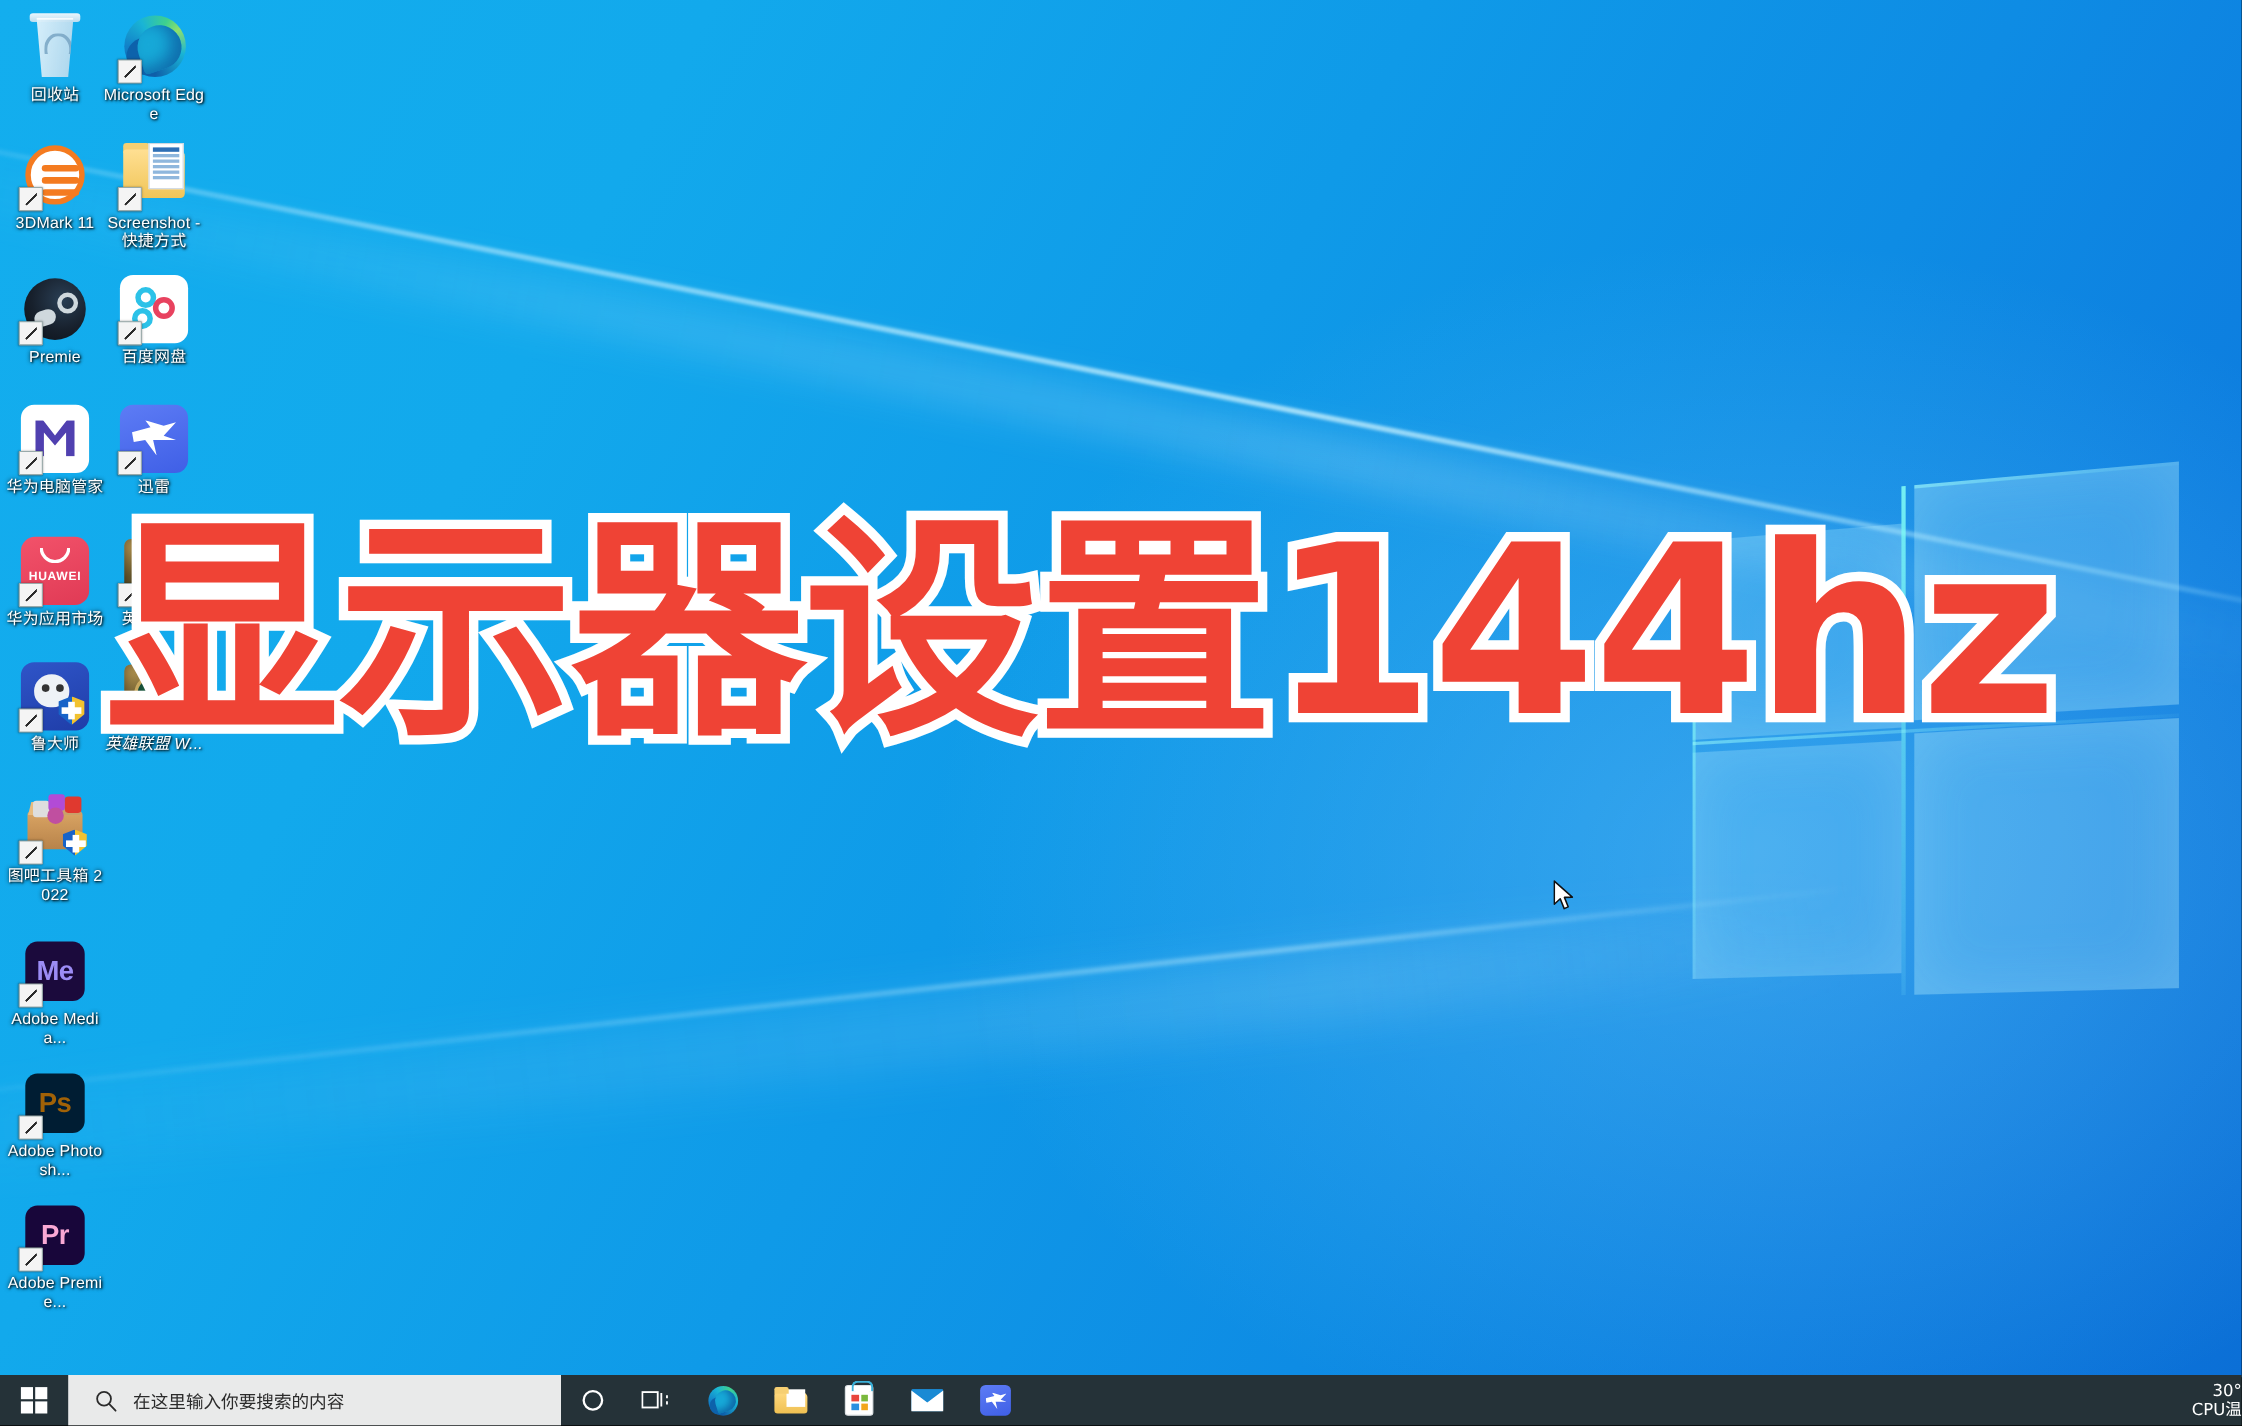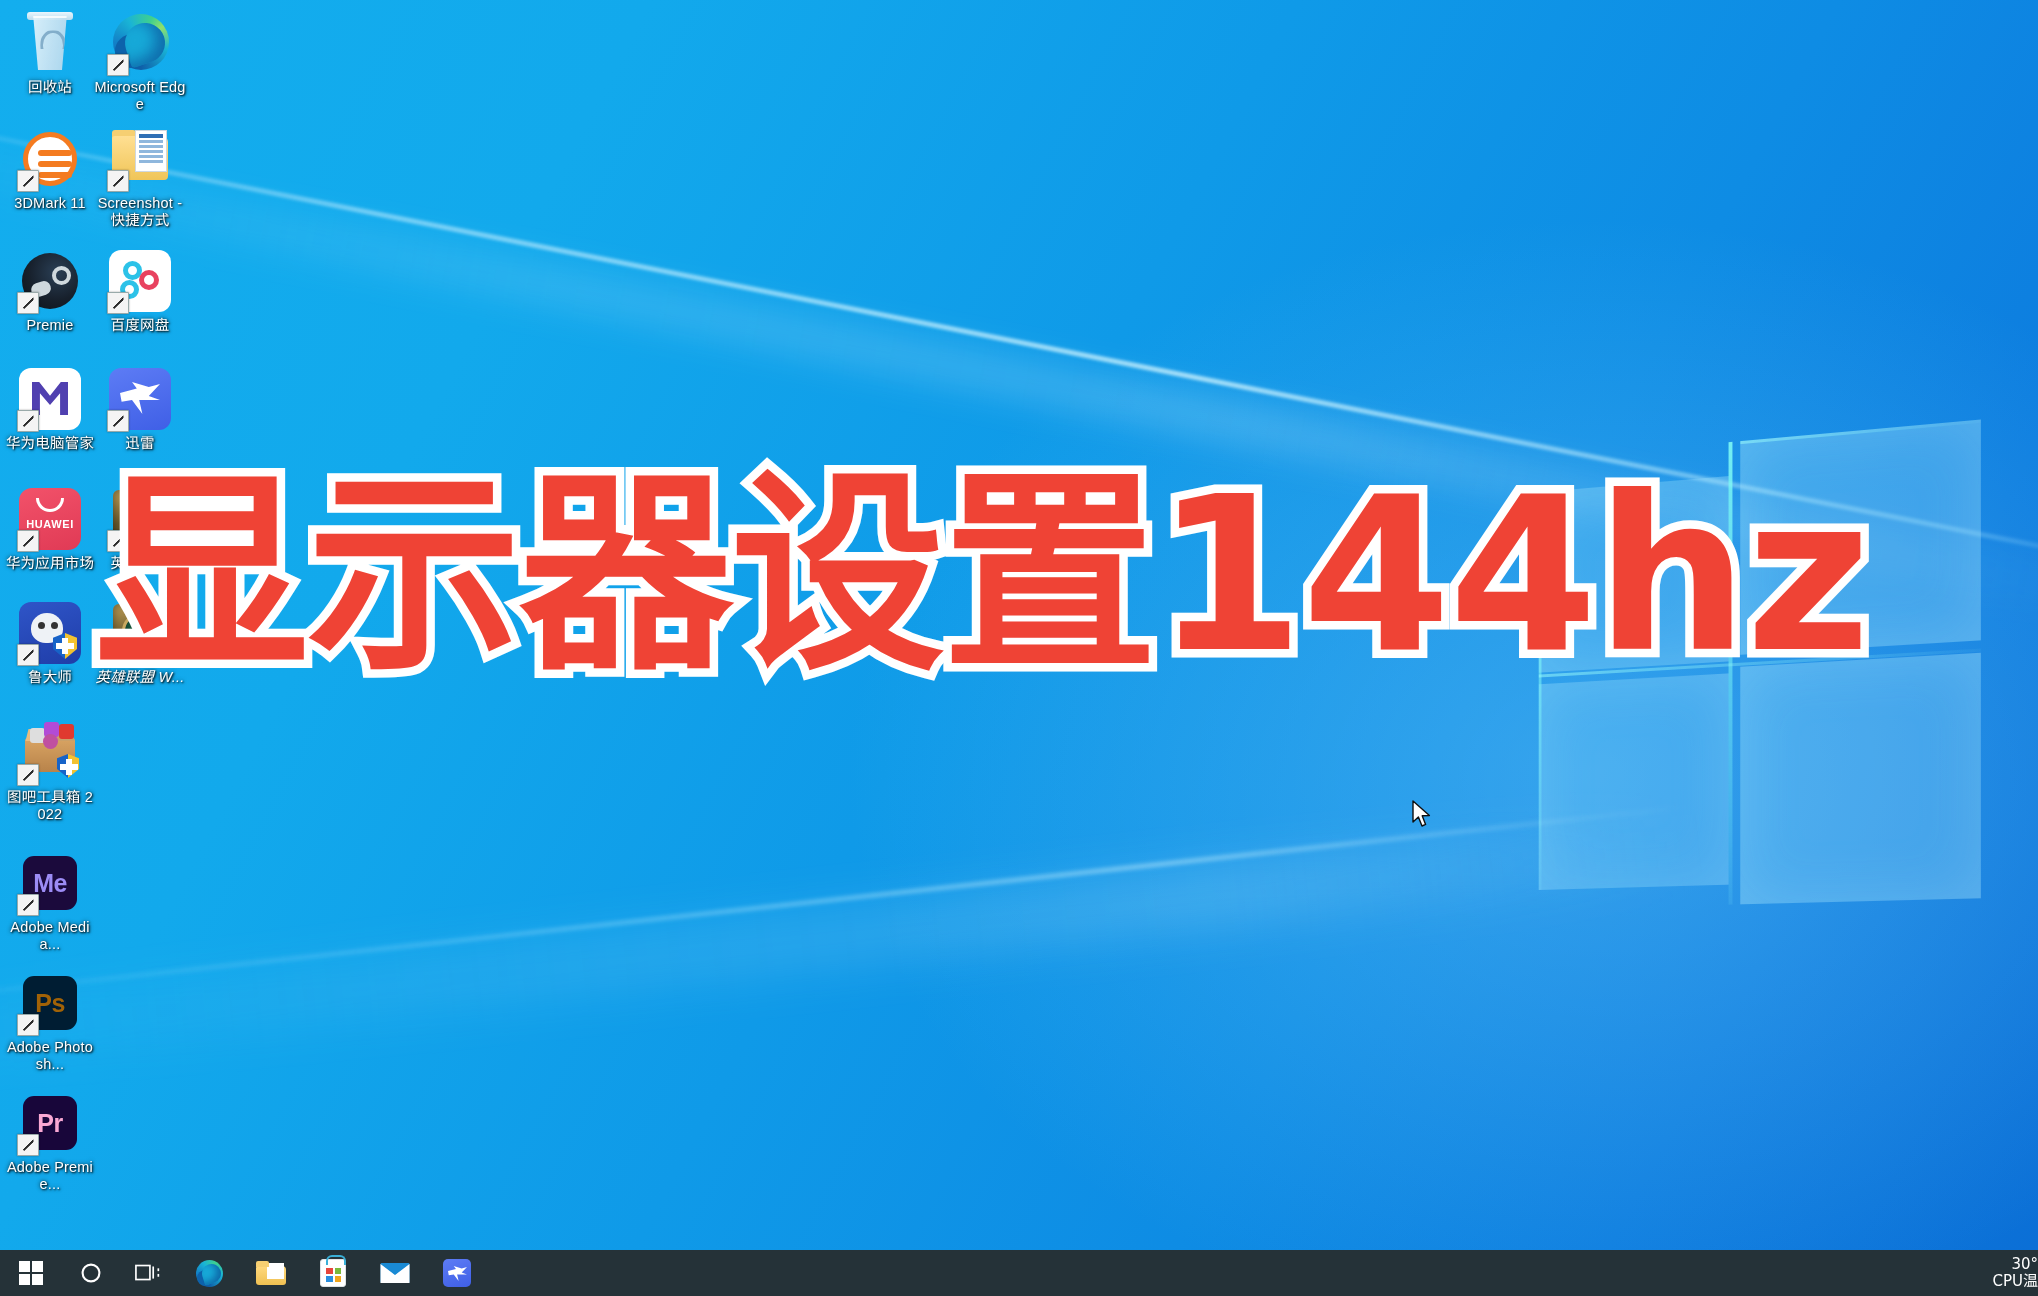--- a/index.html
+++ b/index.html
@@ -416,20 +416,27 @@
 
   <div id="start-button">
     <div id="winflag">
       <span></span>
         <span></span>
         <span></span>
         <span></span>
     </div>
   </div>
 
+  <div id="search-box">
+    <svg width="21" height="21" viewBox="0 0 22 22">
+      <circle cx="9" cy="9" r="6.6" fill="none" stroke="#2b2b2b" stroke-width="1.7"></circle>
+      <line x1="13.8" y1="13.8" x2="20" y2="20.4" stroke="#2b2b2b" stroke-width="1.7" stroke-linecap="round"></line>
+    </svg>
+    <span id="search-placeholder">在这里输入你要搜索的内容</span>
+  </div>
 
   <div class="tbtn">
     <svg width="22" height="22" viewBox="0 0 22 22">
       <circle cx="11" cy="11" r="8.4" fill="none" stroke="#ffffff" stroke-width="2.1"></circle>
     </svg>
   </div>
 
   <div class="tbtn">
     <svg width="28" height="22" viewBox="0 0 30 22">
       <rect x="1" y="3" width="15" height="15" fill="none" stroke="#ffffff" stroke-width="1.8"></rect>

